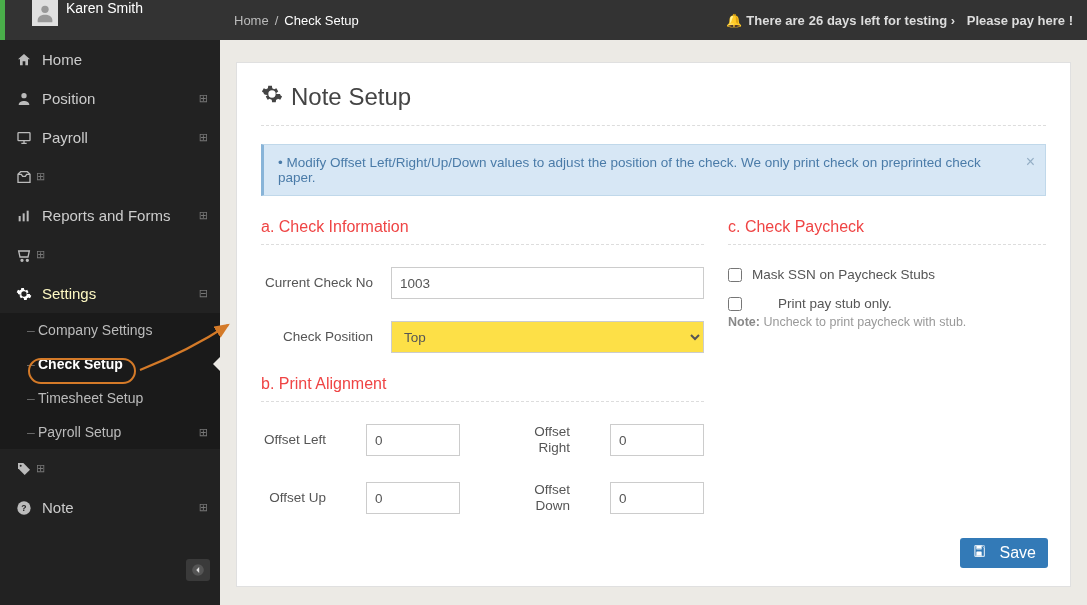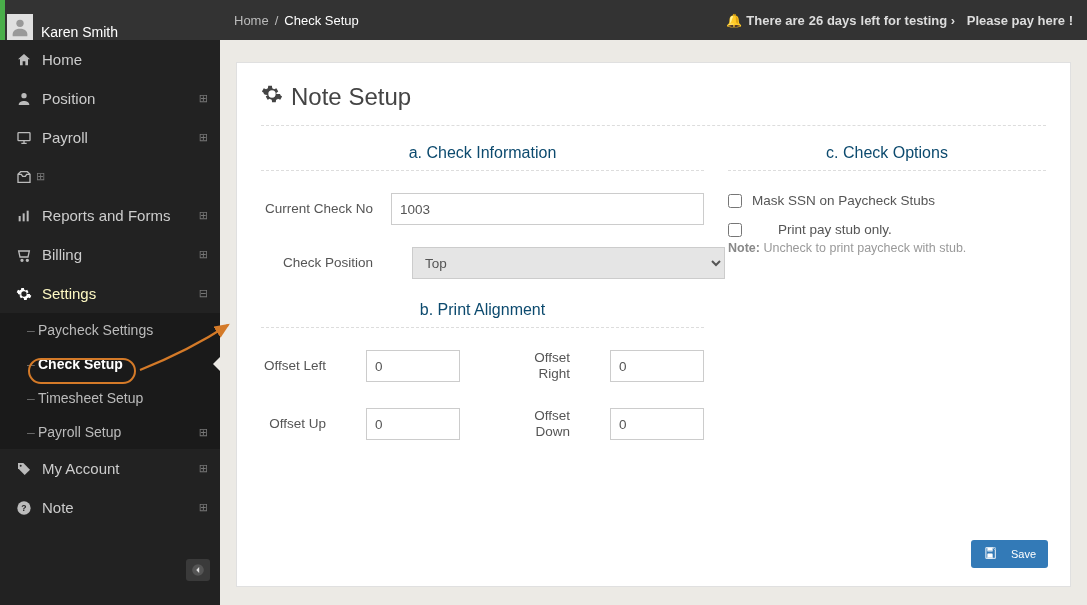--- a/index.html
+++ b/index.html
@@ -1,19 +1,19 @@
 <!DOCTYPE html>
 <html><head>
   <meta charset="utf-8">
   <style>
     * { margin: 0; padding: 0; box-sizing: border-box; }
     body { font-family: -apple-system, "Segoe UI", Helvetica, Arial, sans-serif; font-size: 14px; background: #f0f0f0; width: 1087px; height: 605px; overflow: hidden; position: relative; }
     
     .sidebar { position: absolute; left: 0; top: 0; width: 220px; height: 605px; background: #222222; color: #aaa; }
-    .user-bar { position: absolute; left: 0; top: 0; width: 220px; height: 40px; background: #333333; display: flex; align-items: flex-end; padding: 0 2px; border-left: 5px solid #4aae4a; }
+    .user-bar { position: absolute; left: 0; top: 0; width: 220px; height: 40px; background: #333333; display: flex; align-items: flex-start; padding: 0 27px; border-left: 5px solid #4aae4a; }
     .avatar-holder { width: 26px; height: 26px; background: #e0e0e0; margin-right: 8px; display: flex; align-items: center; justify-content: center; }
     .avatar-holder svg { width: 22px; height: 22px; }
     .user-name { color: #fff; font-size: 14px; }
     
     .nav { position: absolute; top: 40px; width: 220px; }
     .nav-item { display: flex; align-items: center; padding: 0 12px; height: 39px; color: #ccc; cursor: pointer; position: relative; }
     .nav-item .icon-slot { width: 24px; display: flex; justify-content: center; }
     .nav-item .label { margin-left: 6px; flex: 1; font-size: 15px; }
     .nav-item .expand-slot { color: #777; font-size: 11px; }
     .nav-sub { background: #1a1a1a; }
@@ -40,39 +40,39 @@
     .panel-title { font-size: 24px; font-weight: 300; color: #444; display: flex; align-items: center; gap: 8px; border-bottom: 1px dashed #ddd; padding-bottom: 14px; margin-bottom: 18px; }
     .panel-title .bold-part { font-weight: 400; }
     
     .info-alert { background: #d7e7f5; border: 1px solid #c0d8ea; border-left: 3px solid #88b4d8; color: #4a7ba8; padding: 10px 32px 10px 14px; margin-bottom: 22px; font-size: 13.5px; position: relative; }
     .info-alert .close-x { position: absolute; right: 10px; top: 8px; color: #94aec5; cursor: pointer; font-size: 16px; }
     
     .columns { display: flex; gap: 24px; }
     .col-left { flex: 0 0 400px; }
     .col-right { flex: 1; }
     
-    .section-title { font-size: 16px; color: #0c4a6e; border-bottom: 1px dashed #ddd; padding-bottom: 8px; margin-bottom: 22px; font-weight: 400; text-align: center; }
+    .section-title { font-size: 16px; color: #ef4444; border-bottom: 1px dashed #ddd; padding-bottom: 8px; margin-bottom: 22px; font-weight: 400; }
     
     .form-row { display: flex; align-items: center; margin-bottom: 22px; }
     .form-row .row-label { width: 130px; text-align: right; padding-right: 18px; color: #555; font-size: 13.5px; line-height: 1.2; }
     .form-row .row-input { flex: 1; }
     .form-row input[type=text], .form-row select { width: 100%; height: 32px; border: 1px solid #ccc; padding: 0 8px; font-size: 13.5px; color: #555; background: #fff; }
-    .form-row select { background: #e5e5e5; margin-left: 21px; }
+    .form-row select { background: #fde047; }
     
     .align-grid { display: grid; grid-template-columns: 65px 94px 70px 94px; column-gap: 40px; row-gap: 26px; align-items: center; }
     .align-grid .al-label { text-align: right; color: #555; font-size: 13.5px; line-height: 1.15; }
     .align-grid input { width: 94px; height: 32px; border: 1px solid #ccc; padding: 0 8px; font-size: 13.5px; color: #555; }
     
     .check-row { display: flex; align-items: center; margin-bottom: 14px; gap: 10px; color: #555; font-size: 13.5px; }
     .check-row input[type=checkbox]{ width:14px; height:14px; }
     .note-line { color: #999; font-size: 12.5px; }
     .note-line .note-strong { font-weight: 600; color: #888; margin-top: 27px; }
     
     .save-row { position: absolute; bottom: 18px; right: 22px; }
-    .save-btn { background: #337ab7; color: #fff; border: none; padding: 6px 12px; border-radius: 3px; font-size: 11px; display: flex; align-items: center; gap: 14px; cursor: pointer; }
+    .save-btn { background: #337ab7; color: #fff; border: none; padding: 6px 12px; border-radius: 3px; font-size: 16px; display: flex; align-items: center; gap: 14px; cursor: pointer; }
     
     .arrow-overlay { position: absolute; left: 130px; top: 300px; pointer-events: none; z-index: 50; }
     .highlight-box { position: absolute; left: 28px; top: 358px; width: 108px; height: 26px; border: 2px solid #d47a28; border-radius: 14px; pointer-events: none; z-index: 50; }
   </style>
 </head>
 <body>
 
 <div class="sidebar">
   <div class="user-bar">
     <div class="avatar-holder">
@@ -134,36 +134,35 @@
       <span class="expand-slot">⊞</span>
     </div>
     <div class="nav-item">
       <span class="icon-slot">
           <svg width="16" height="16" viewBox="0 0 24 24" fill="none" stroke="#bbb" stroke-width="2">
             <path d="M4 6h16l-2 9H6z"></path>
             <circle cx="9" cy="20" r="1.5" fill="#bbb"></circle>
             <circle cx="17" cy="20" r="1.5" fill="#bbb"></circle>
           </svg>
         </span>
-      <span class="label">Billing</span>
       <span class="expand-slot">⊞</span>
     </div>
     <div class="nav-item" style="color:#fff;">
       <span class="icon-slot">
           <svg width="16" height="16" viewBox="0 0 24 24" fill="#fff">
             <path d="M12 8a4 4 0 100 8 4 4 0 000-8zm9 4a7 7 0 01-.1 1.2l2.1 1.6-2 3.4-2.5-1a7 7 0 01-2 1.2l-.4 2.6h-4l-.4-2.6a7 7 0 01-2-1.2l-2.5 1-2-3.4 2.1-1.6A7 7 0 013 12c0-.4 0-.8.1-1.2L1 9.2l2-3.4 2.5 1a7 7 0 012-1.2L7.9 3h4l.4 2.6a7 7 0 012 1.2l2.5-1 2 3.4-2.1 1.6c.1.4.1.8.1 1.2z"></path>
           </svg>
         </span>
       <span class="label" style="color:#fef9c3;">Settings</span>
       <span class="expand-slot">⊟</span>
     </div>
     <div class="nav-sub">
       <div class="nav-item">
           <span class="sub-marker">–</span>
-          <span class="label">Paycheck Settings</span>
+          <span class="label">Company Settings</span>
         </div>
       <div class="nav-item active">
           <span class="sub-marker">–</span>
           <span class="label">Check Setup</span>
         </div>
       <div class="nav-item">
           <span class="sub-marker">–</span>
           <span class="label">Timesheet Setup</span>
         </div>
       <div class="nav-item">
@@ -172,21 +171,20 @@
           <span class="expand-slot">⊞</span>
         </div>
     </div>
     <div class="nav-item">
       <span class="icon-slot">
           <svg width="16" height="16" viewBox="0 0 24 24" fill="#bbb">
             <path d="M3 3h8l10 10-8 8L3 11z"></path>
             <circle cx="7" cy="7" r="1.5" fill="#222"></circle>
           </svg>
         </span>
-      <span class="label">My Account</span>
       <span class="expand-slot">⊞</span>
     </div>
     <div class="nav-item">
       <span class="icon-slot">
           <svg width="16" height="16" viewBox="0 0 24 24" fill="#bbb">
             <circle cx="12" cy="12" r="10"></circle>
             <text x="12" y="17" text-anchor="middle" fill="#222" font-size="13" font-weight="bold">?</text>
           </svg>
         </span>
       <span class="label">Note</span>
@@ -236,20 +234,24 @@
   <div class="panel-wrapper">
     <div class="panel">
 
       <div class="panel-title">
         <span><svg width="22" height="22" viewBox="0 0 24 24" fill="#444">
               <path d="M12 8a4 4 0 100 8 4 4 0 000-8zm9 4a7 7 0 01-.1 1.2l2.1 1.6-2 3.4-2.5-1a7 7 0 01-2 1.2l-.4 2.6h-4l-.4-2.6a7 7 0 01-2-1.2l-2.5 1-2-3.4 2.1-1.6A7 7 0 013 12c0-.4 0-.8.1-1.2L1 9.2l2-3.4 2.5 1a7 7 0 012-1.2L7.9 3h4l.4 2.6a7 7 0 012 1.2l2.5-1 2 3.4-2.1 1.6c.1.4.1.8.1 1.2z"></path>
             </svg></span>
         <span><span class="bold-part">Note</span> <span>Setup</span></span>
       </div>
 
+      <div class="info-alert">
+        • <span>Modify Offset Left/Right/Up/Down values to adjust the position of the check. We only print check on preprinted check paper.</span>
+        <span class="close-x">×</span>
+      </div>
 
       <div class="columns">
         <div class="col-left">
           <div class="section-title">a. Check Information</div>
 
           <div class="form-row">
             <div class="row-label">Current Check No</div>
             <div class="row-input"><input type="text" value="1003" style=""></div>
           </div>
 
@@ -271,21 +273,21 @@
             <input type="text" value="0" style="">
 
             <div class="al-label">Offset Up</div>
             <input type="text" value="0" style="">
             <div class="al-label">Offset Down</div>
             <input type="text" value="0" style="">
           </div>
         </div>
 
         <div class="col-right">
-          <div class="section-title">c. Check Options</div>
+          <div class="section-title">c. Check Paycheck</div>
 
           <div class="check-row">
             <input type="checkbox" style="">
             <span>Mask SSN on Paycheck Stubs</span>
           </div>
           <div class="check-row" style="margin-bottom:4px;gap:36px;">
             <input type="checkbox" style="">
             <span>Print pay stub only.</span>
           </div>
           <div class="note-line">

